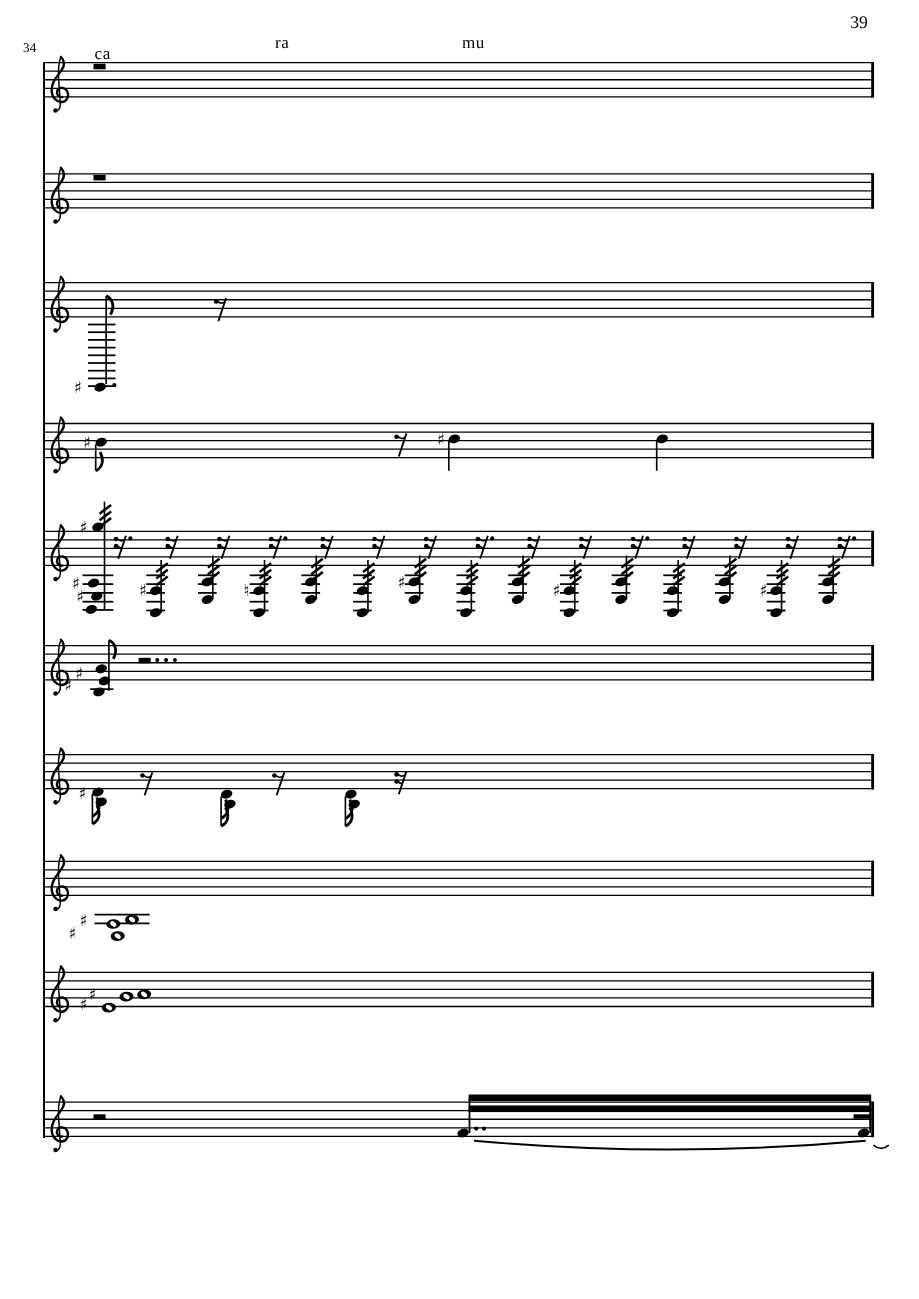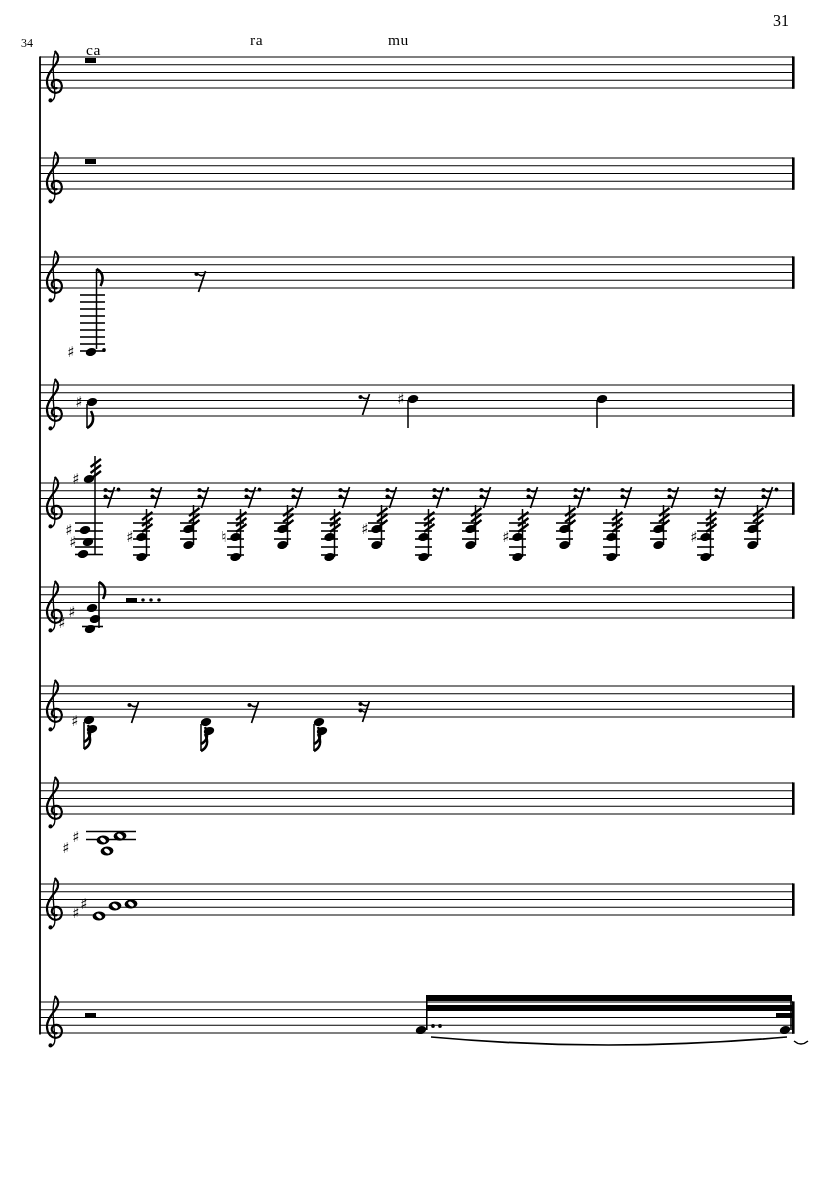--- a/index.html
+++ b/index.html
@@ -7,25 +7,25 @@
         font-family:"Liberation Serif",serif;color:#000;overflow:hidden;}
   .page-number{position:absolute;top:12px;left:764px;width:34px;text-align:center;font-size:16px;}
   .measure-number{position:absolute;top:36px;left:21px;font-size:12px;}
   .lyric{position:absolute;top:31px;font-size:15.5px;letter-spacing:.5px;}
   #score-svg{position:absolute;left:0;top:0;}
 </style>
 </head>
 <body>
 
 <div class="page">
-  <div class="page-number">31</div>
+  <div class="page-number">39</div>
   <div class="measure-number">34</div>
   <span class="lyric" style="left: 86px; top: 41px;">ca</span>
   <span class="lyric" style="left: 250px; top: 31px;">ra</span>
-  <span class="lyric" style="left: 388px; top: 31px;">mu</span>
+  <span class="lyric" style="left: 420px; top: 31px;">mu</span>
 
   <svg id="score-svg" width="835" height="1181" viewBox="0 0 835 1181">
     <defs>
       <symbol id="clef-shape" viewBox="0 0 30 84" overflow="visible">
         <path d="M19,4 C24,9 25,16 20,23 C13,33 6,40 6,51 C6,62 14,69 21,68 C28,67 31,59 28,53 C25,47 17,46 14,52 C12,57 16,62 21,61" fill="none" stroke="#000" stroke-width="3.4" stroke-linecap="round"></path>
         <path d="M19,4 C16,12 15,24 16,38 L18,66 C19,74 18,79 13,81" fill="none" stroke="#000" stroke-width="2.1" stroke-linecap="round"></path>
         <circle cx="11.5" cy="80" r="3.2" fill="#000"></circle>
       </symbol>
     </defs>
   <line x1="40" y1="57" x2="793" y2="57" stroke="#000000" stroke-width="1.15"></line>

